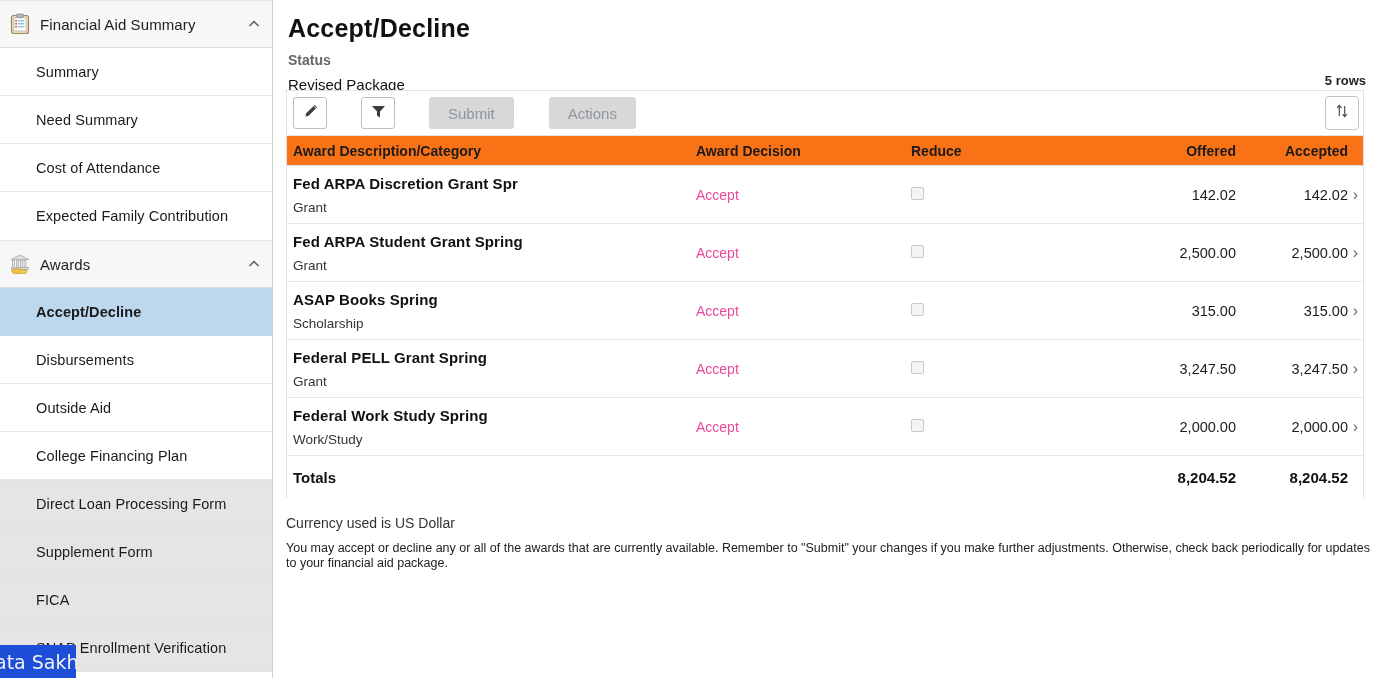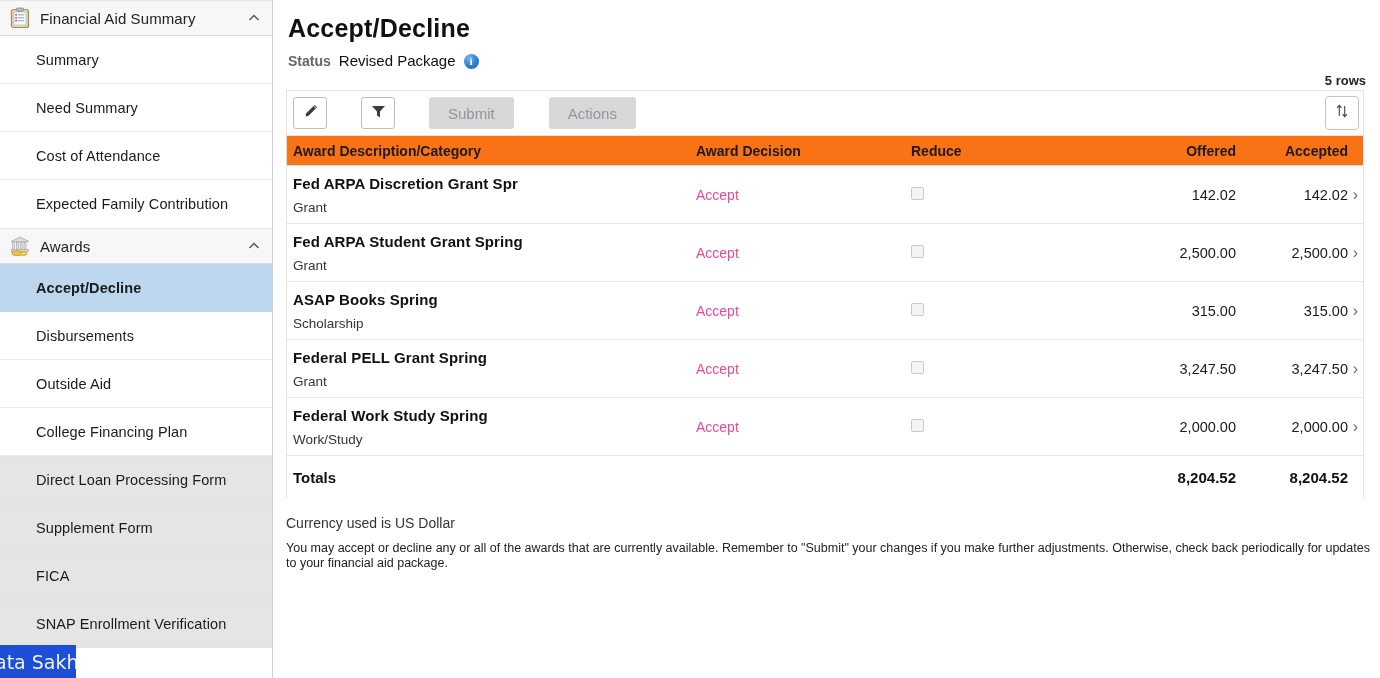--- a/index.html
+++ b/index.html
@@ -14,21 +14,21 @@
   
   .sidebar {
     width: 273px; height: 678px;
     background: #ffffff;
     border-right: 1px solid #d0d0d0;
     flex: 0 0 273px;
     position: relative;
     overflow: hidden;
   }
   .nav-group-header {
-    height: 36px;
+    height: 48px;
     display: flex; align-items: center;
     background: #f7f7f7;
     border-bottom: 1px solid #dcdcdc;
     border-top: 1px solid #e6e6e6;
     padding: 0 10px 0 8px;
     cursor: pointer;
   }
   .nav-group-header .gicon {
     width: 24px; height: 24px; flex: 0 0 24px;
     margin-right: 8px;
@@ -67,22 +67,23 @@
     position: relative;
     background: #ffffff;
     padding: 0;
   }
   .page-title {
     font-size: 25px; font-weight: bold; color: #111;
     margin: 14px 0 0 15px;
     letter-spacing: .2px;
   }
   .status-line {
-    display: flex; align-items: flex-end; gap: 8px;
+    display: flex; align-items: flex-start; gap: 8px;
     margin: 9px 0 0 15px;
+    flex-direction: column;
   }
   .status-label { font-size: 14px; color: #666; font-weight: bold; }
   .status-value { font-size: 15px; color: #111; }
   .info-icon {
     width: 15px; height: 15px; border-radius: 50%;
     background: radial-gradient(circle at 35% 28%, #6fb7f0 0%, #2a7fd4 55%, #1860a8 100%);
     color: #fff; font-size: 11px; font-weight: bold;
     display: flex; align-items: center; justify-content: center;
     font-family: "Liberation Serif", serif;
     line-height: 1;

